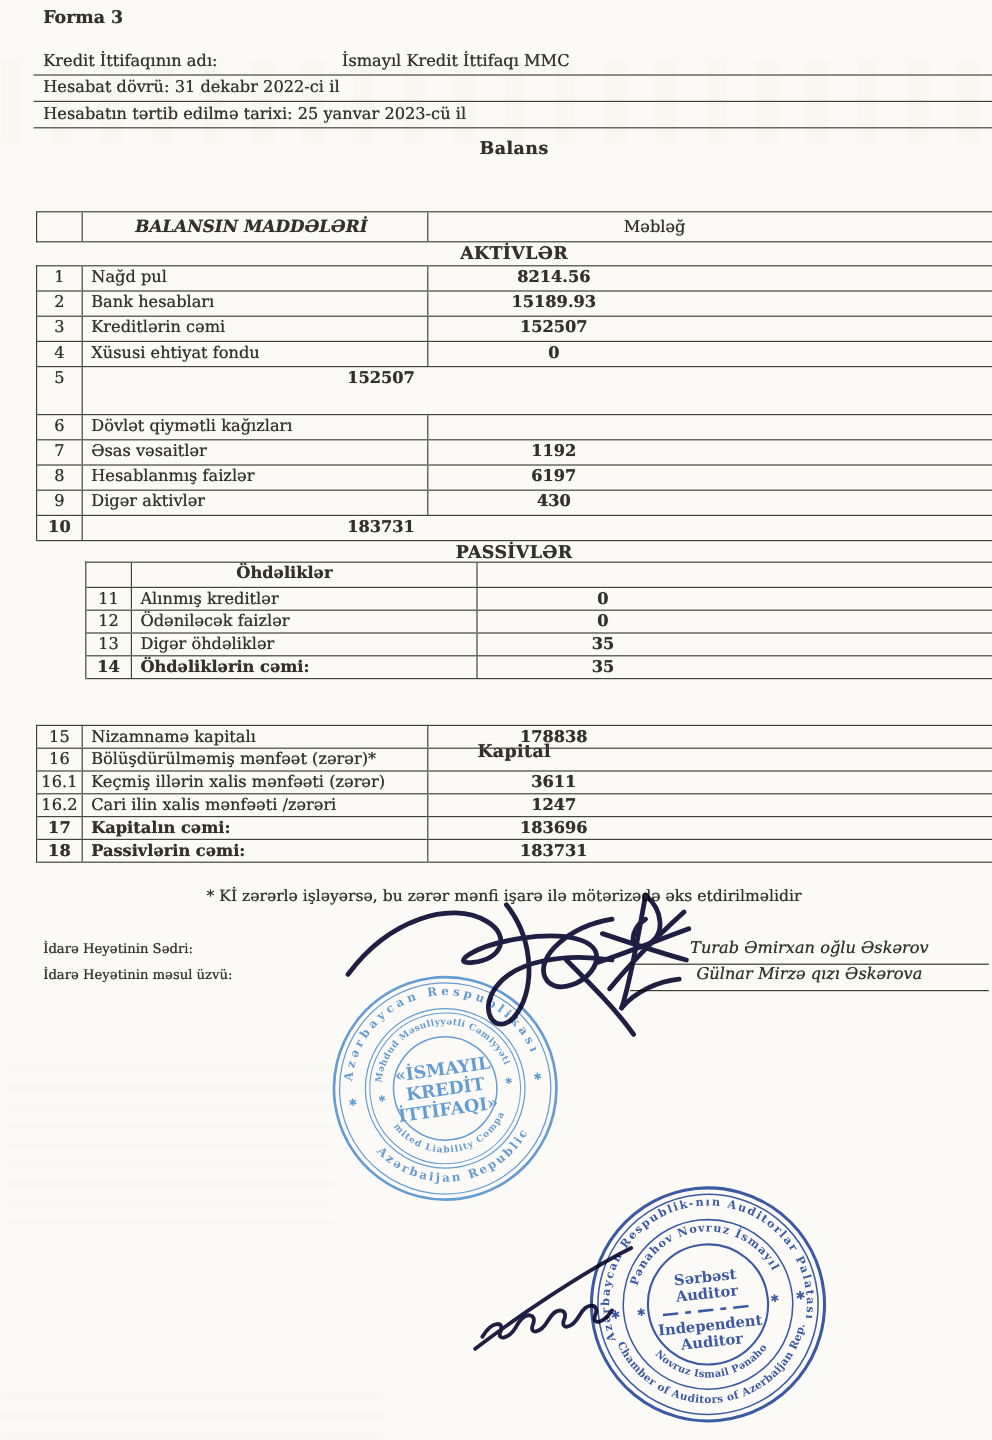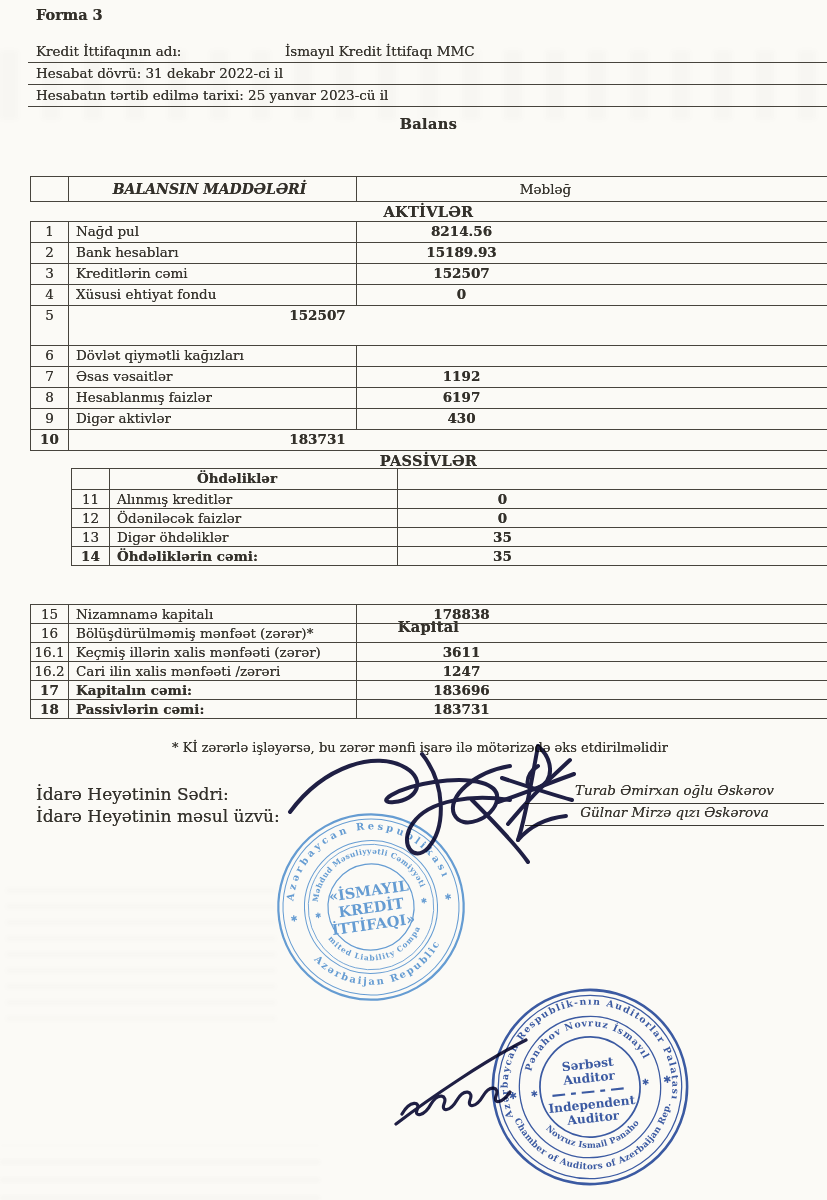--- a/index.html
+++ b/index.html
@@ -60,21 +60,21 @@
   .c-no{width:38px;border-right:1.6px solid var(--line);text-align:center;flex-shrink:0;}
   .c-name{width:288px;border-right:1.6px solid var(--line);padding-left:7px;padding-right:6px;flex-shrink:0;}
   .c-amt{flex:1;text-align:center;padding-right:261px;font-weight:bold;}
   .thead .c-name{display:flex;align-items:center;justify-content:center;font-weight:bold;font-size:14px;padding-left:0;font-style:italic;}
   .thead .c-amt{display:flex;align-items:center;justify-content:center;font-weight:normal;padding-right:93px;font-size:13.5px;}
   .tr.total .c-name,.tr.total .c-no{font-weight:bold;}
   .tr.sub .c-name{text-align:center;font-weight:bold;padding-right:40px;}
 
   .footnote{position:absolute;left:30px;top:740px;width:780px;text-align:center;font-size:13px;}
 
-  .sig-label{position:absolute;left:36px;font-size:17px;}
+  .sig-label{position:absolute;left:36px;font-size:11px;}
   .sig-l1{top:784px;}
   .sig-l2{top:806px;}
   .sig-names{position:absolute;left:525px;top:782px;width:299px;}
   .sig-name{border-bottom:1.5px solid #3c3a35;text-align:center;font-style:italic;font-size:13.5px;
     padding-bottom:2px;height:22px;}
 
   .stamp{position:absolute;mix-blend-mode:multiply;opacity:.93;}
   .stamp-company{left:268px;top:804px;width:206px;height:206px;transform:rotate(-8deg);}
   .stamp-auditor{left:487px;top:984px;width:206px;height:206px;transform:rotate(-6deg);}
   .signature{position:absolute;mix-blend-mode:multiply;}

